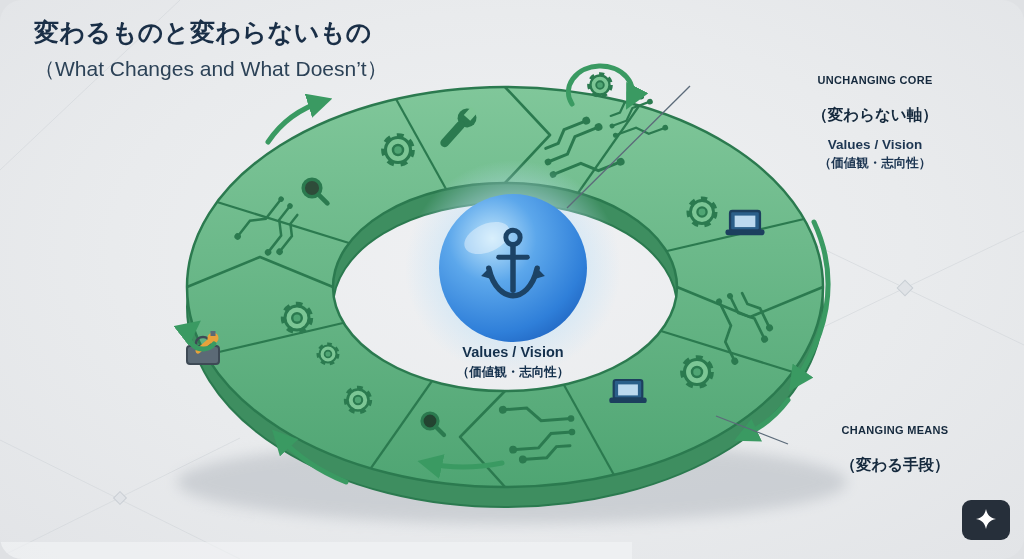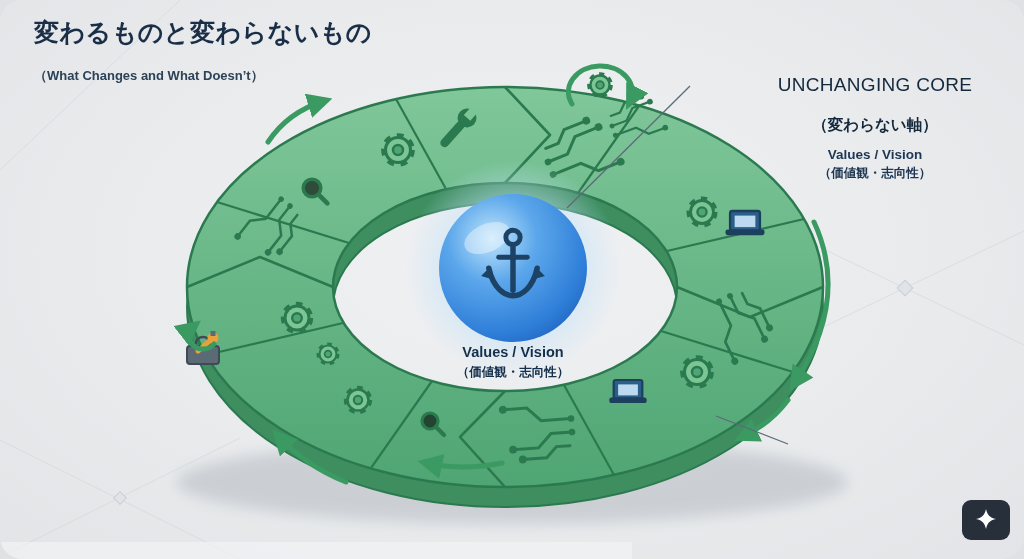--- a/index.html
+++ b/index.html
@@ -6,25 +6,25 @@
   .stage{
     position:relative;width:1024px;height:559px;overflow:hidden;
     background:radial-gradient(ellipse at 50% 45%, #f0f1f3 0%, #e9ebed 55%, #e2e4e7 100%);
     font-family:"Liberation Sans","DejaVu Sans",sans-serif;
     color:#1a2f47;
     border-radius:22px;
   }
   svg.diagram{position:absolute;left:0;top:0;}
   .title-block{position:absolute;left:34px;top:16px;}
   .title-main{font-size:25px;font-weight:800;letter-spacing:.5px;color:#1a2f47;}
-  .title-sub{font-size:13px;font-weight:700;color:#2c4257;margin-top:18px;}
+  .title-sub{font-size:21px;font-weight:400;color:#2c4257;margin-top:6px;}
   .anno{position:absolute;text-align:center;}
   .anno-unchanging{left:745px;top:74px;width:260px;}
   .anno-changing{left:770px;top:424px;width:250px;}
-  .anno .h-en{font-size:19px;font-weight:400;color:#15293d;letter-spacing:.3px;}
+  .anno .h-en{font-size:11px;font-weight:700;color:#15293d;letter-spacing:.3px;}
   .anno .h-ja{font-size:15.5px;font-weight:800;color:#15293d;margin-top:19px;}
   .anno .b-en{font-size:13.5px;font-weight:700;color:#1d3652;margin-top:11px;}
   .anno .b-ja{font-size:12.5px;font-weight:600;color:#1d3652;margin-top:3px;}
   .center-label{position:absolute;left:388px;top:344px;width:250px;text-align:center;}
   .center-label .c-en{font-size:14.5px;font-weight:800;color:#14304c;}
   .center-label .c-ja{font-size:12.5px;font-weight:700;color:#14304c;margin-top:4px;}
 </style>
 </head>
 <body>
 
@@ -186,20 +186,22 @@
   </div>
 
   <div class="anno anno-unchanging">
     <div class="h-en">UNCHANGING CORE</div>
     <div class="h-ja">（変わらない軸）</div>
     <div class="b-en">Values / Vision</div>
     <div class="b-ja">（価値観・志向性）</div>
   </div>
 
   <div class="anno anno-changing">
+    <div class="h-en">CHANGING MEANS</div>
+    <div class="h-ja">（変わる手段）</div>
   </div>
 
   <div class="center-label">
     <div class="c-en">Values / Vision</div>
     <div class="c-ja">（価値観・志向性）</div>
   </div>
 
 </div>
 
 </body></html>

